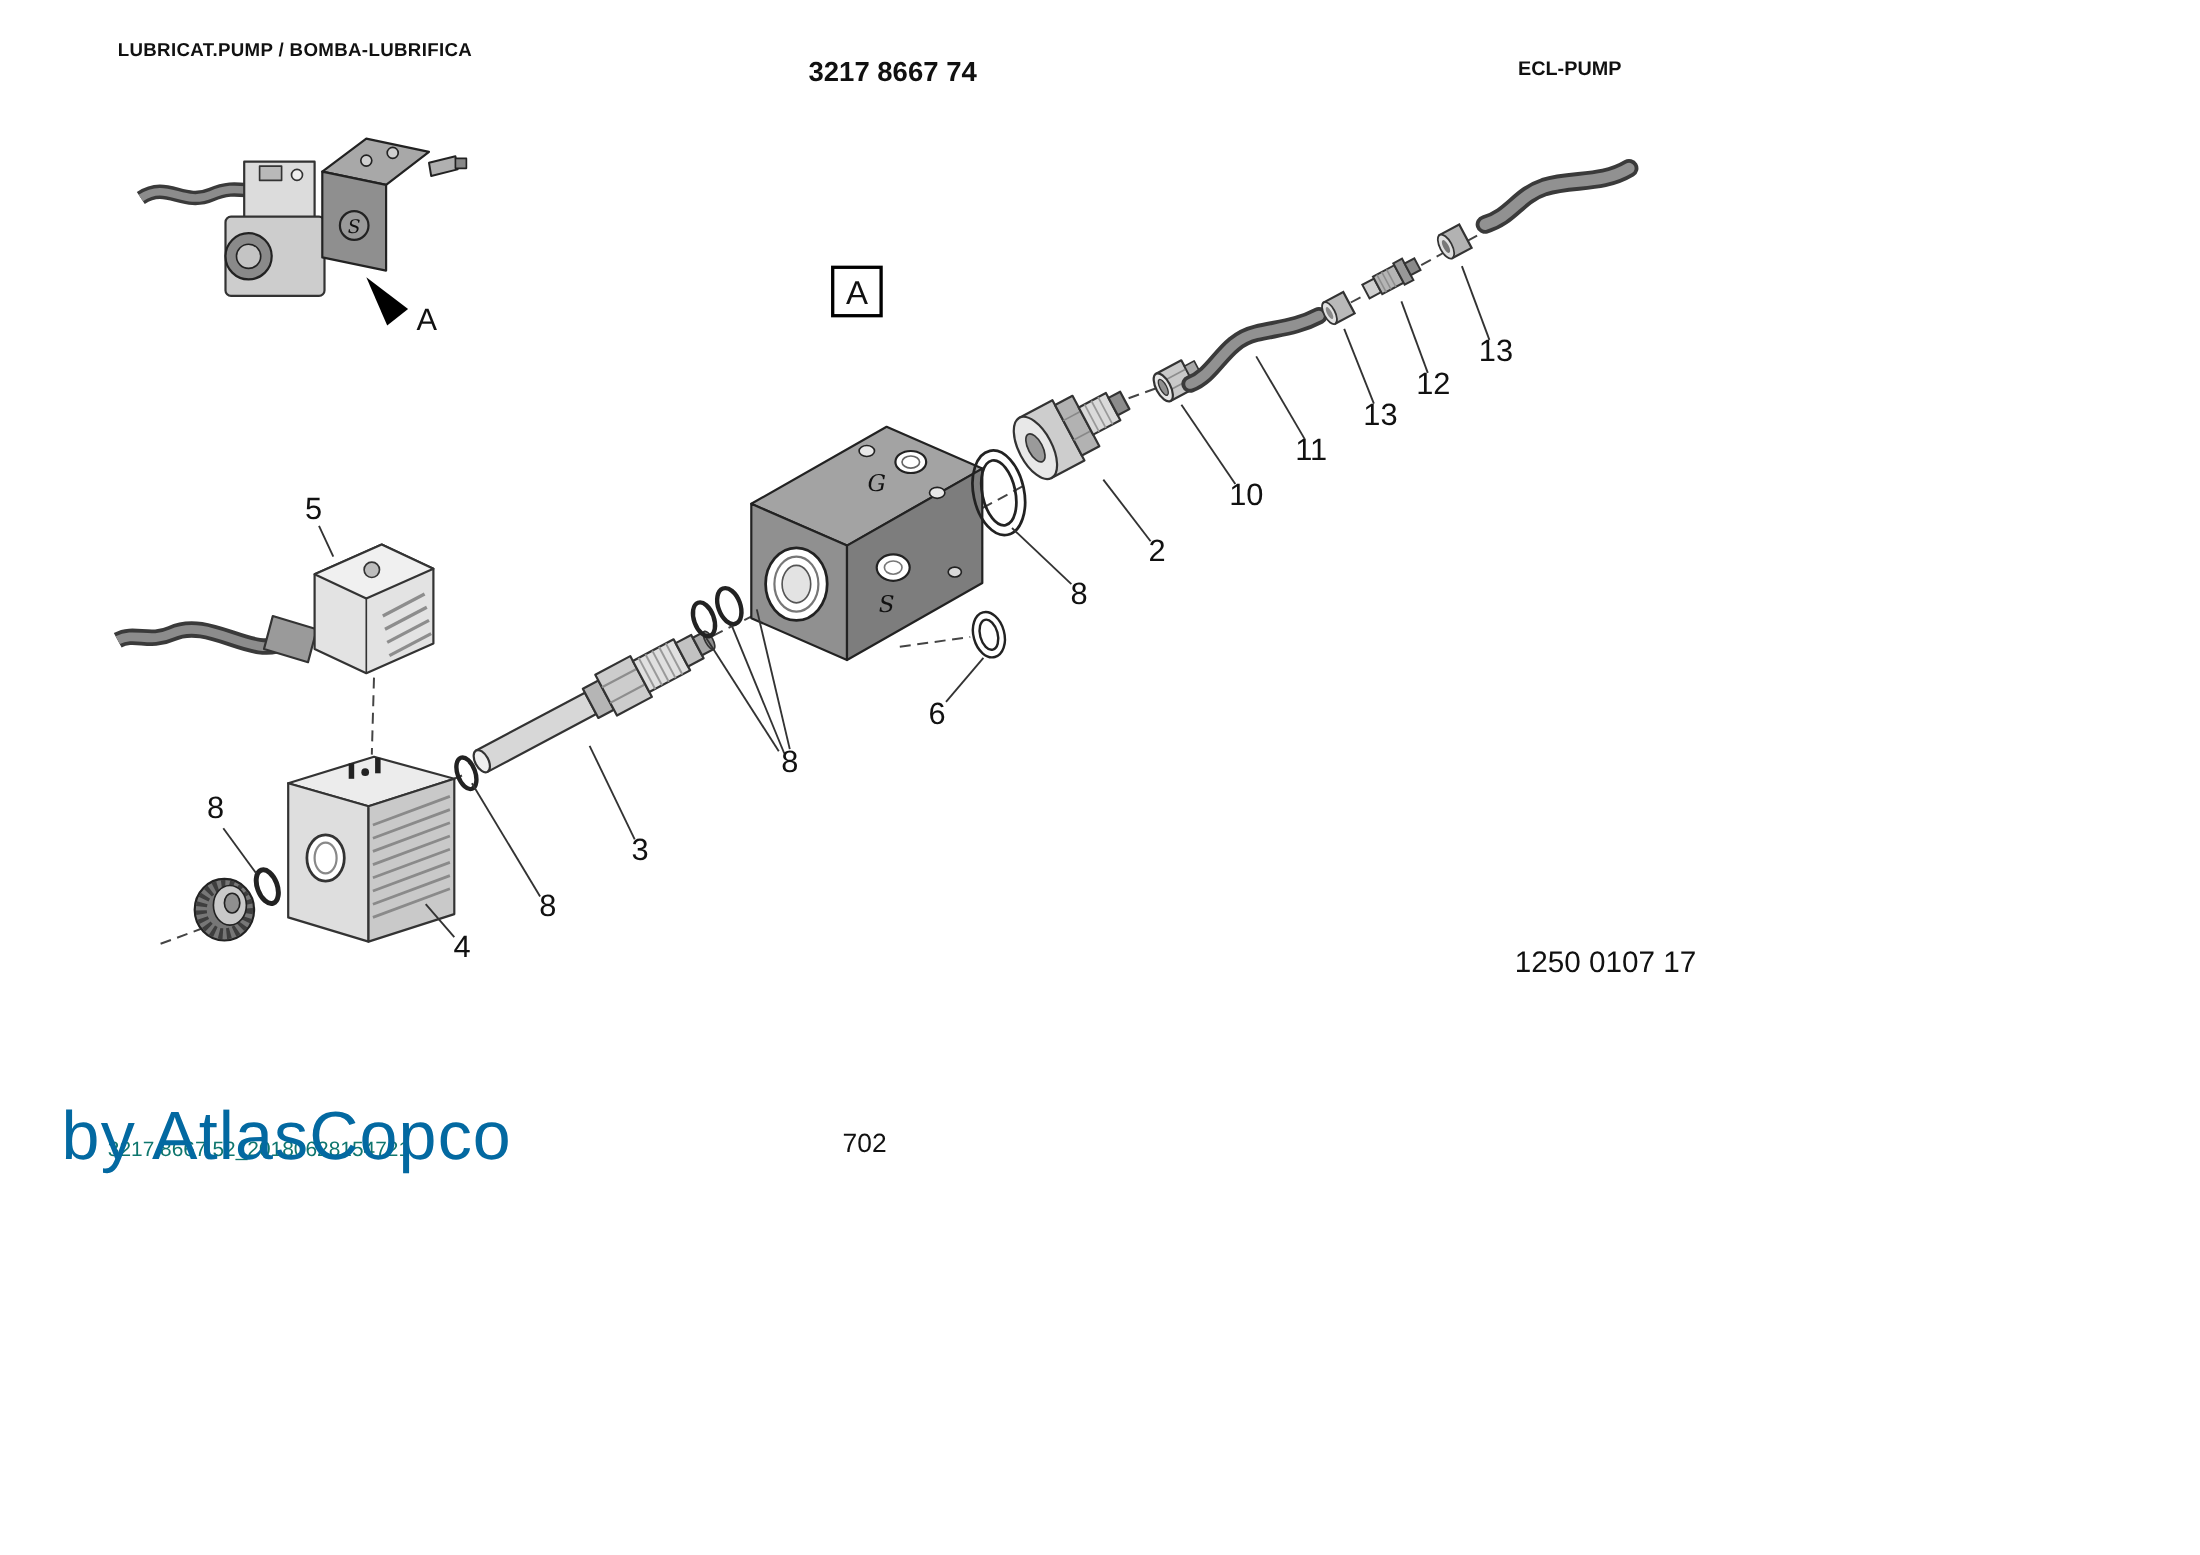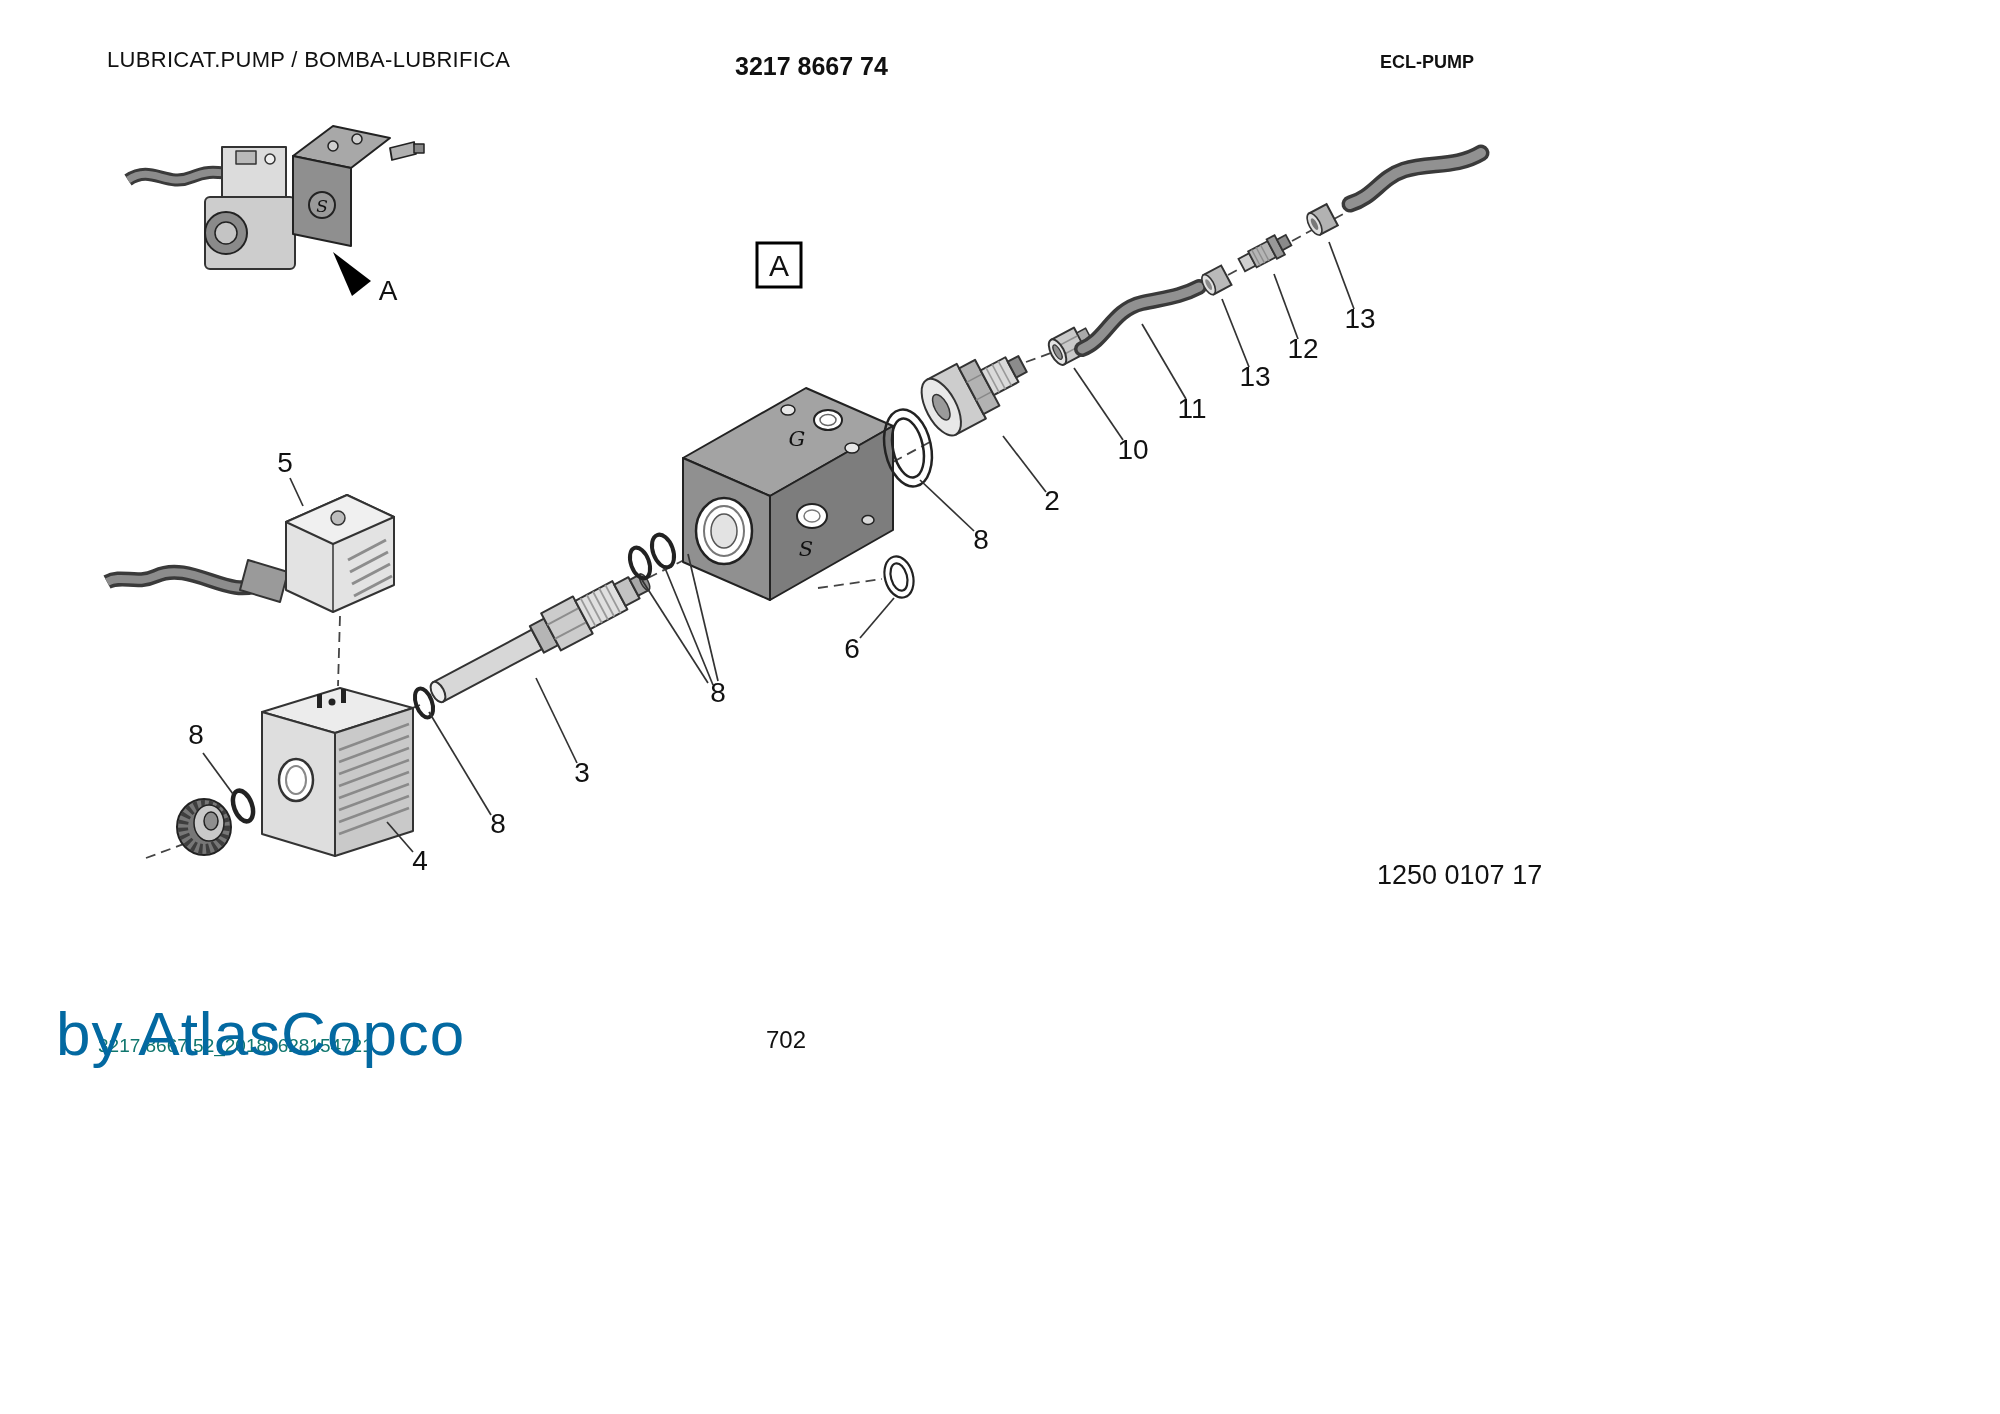--- a/index.html
+++ b/index.html
@@ -3,21 +3,21 @@
 <meta charset="utf-8">
 <style>
   * { margin:0; padding:0; box-sizing:border-box; }
   html, body { background:#ffffff; }
   .page {
     position:relative; width:2000px; height:1414px;
     background:#ffffff; overflow:hidden;
     font-family:"Liberation Sans", sans-serif; color:#111;
   }
   .abs { position:absolute; }
-  .header-left  { left:107px;  top:47px;  font-weight:normal; font-size:22px; letter-spacing:0.3px; }
+  .header-left  { left:107px;  top:36px;  font-weight:bold; font-size:17px; letter-spacing:0.3px; }
   .header-center{ left:735px;  top:52px;  font-weight:bold; font-size:25px; }
   .header-right { left:1380px; top:52px;  font-weight:bold; font-size:18px; }
   .drawing-number { left:1377px; top:860px; font-size:27px; }
   .file-ref       { left:98px;   top:1035px; font-size:19px; color:#0f766e; z-index:1; }
   .watermark      { left:56px;   top:998px;  font-size:62px; color:#0369a1; z-index:2; letter-spacing:1px; }
   .page-number    { left:766px;  top:1026px; font-size:24px; }
   svg.diagram { position:absolute; left:0; top:0; }
   .callouts text, text.callout {
     font-family:"Liberation Sans", sans-serif; font-size:28px; fill:#111; text-anchor:middle;
   }

